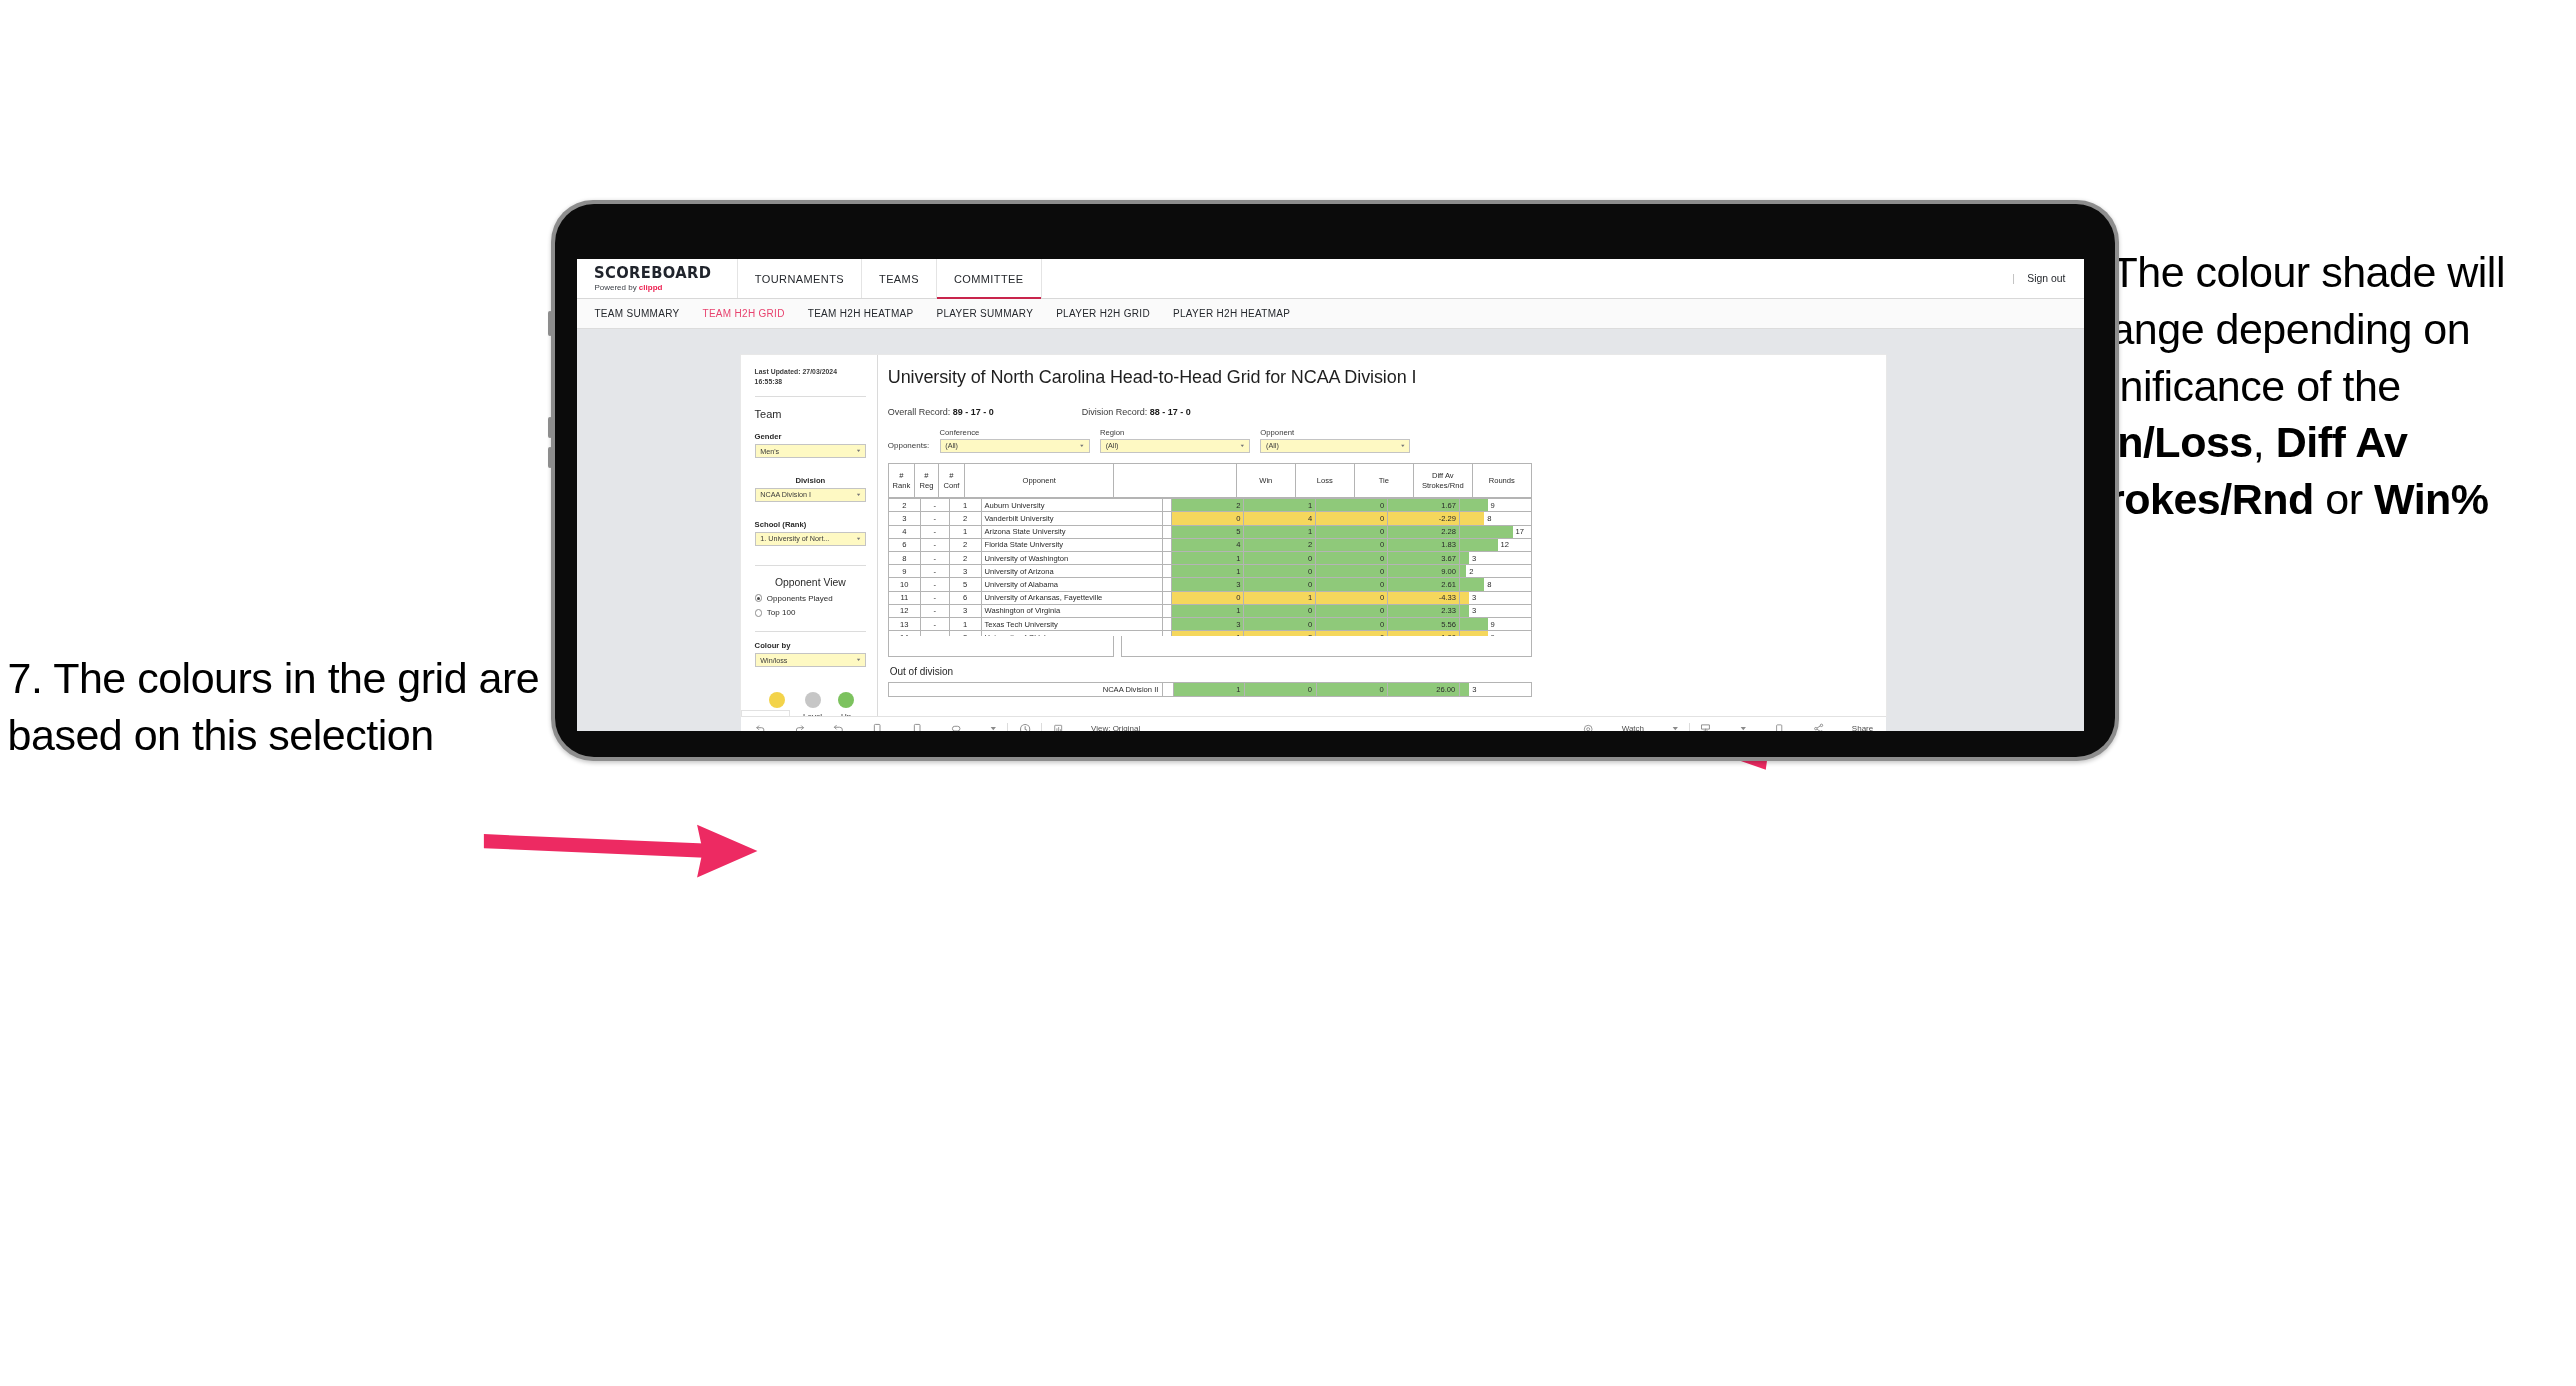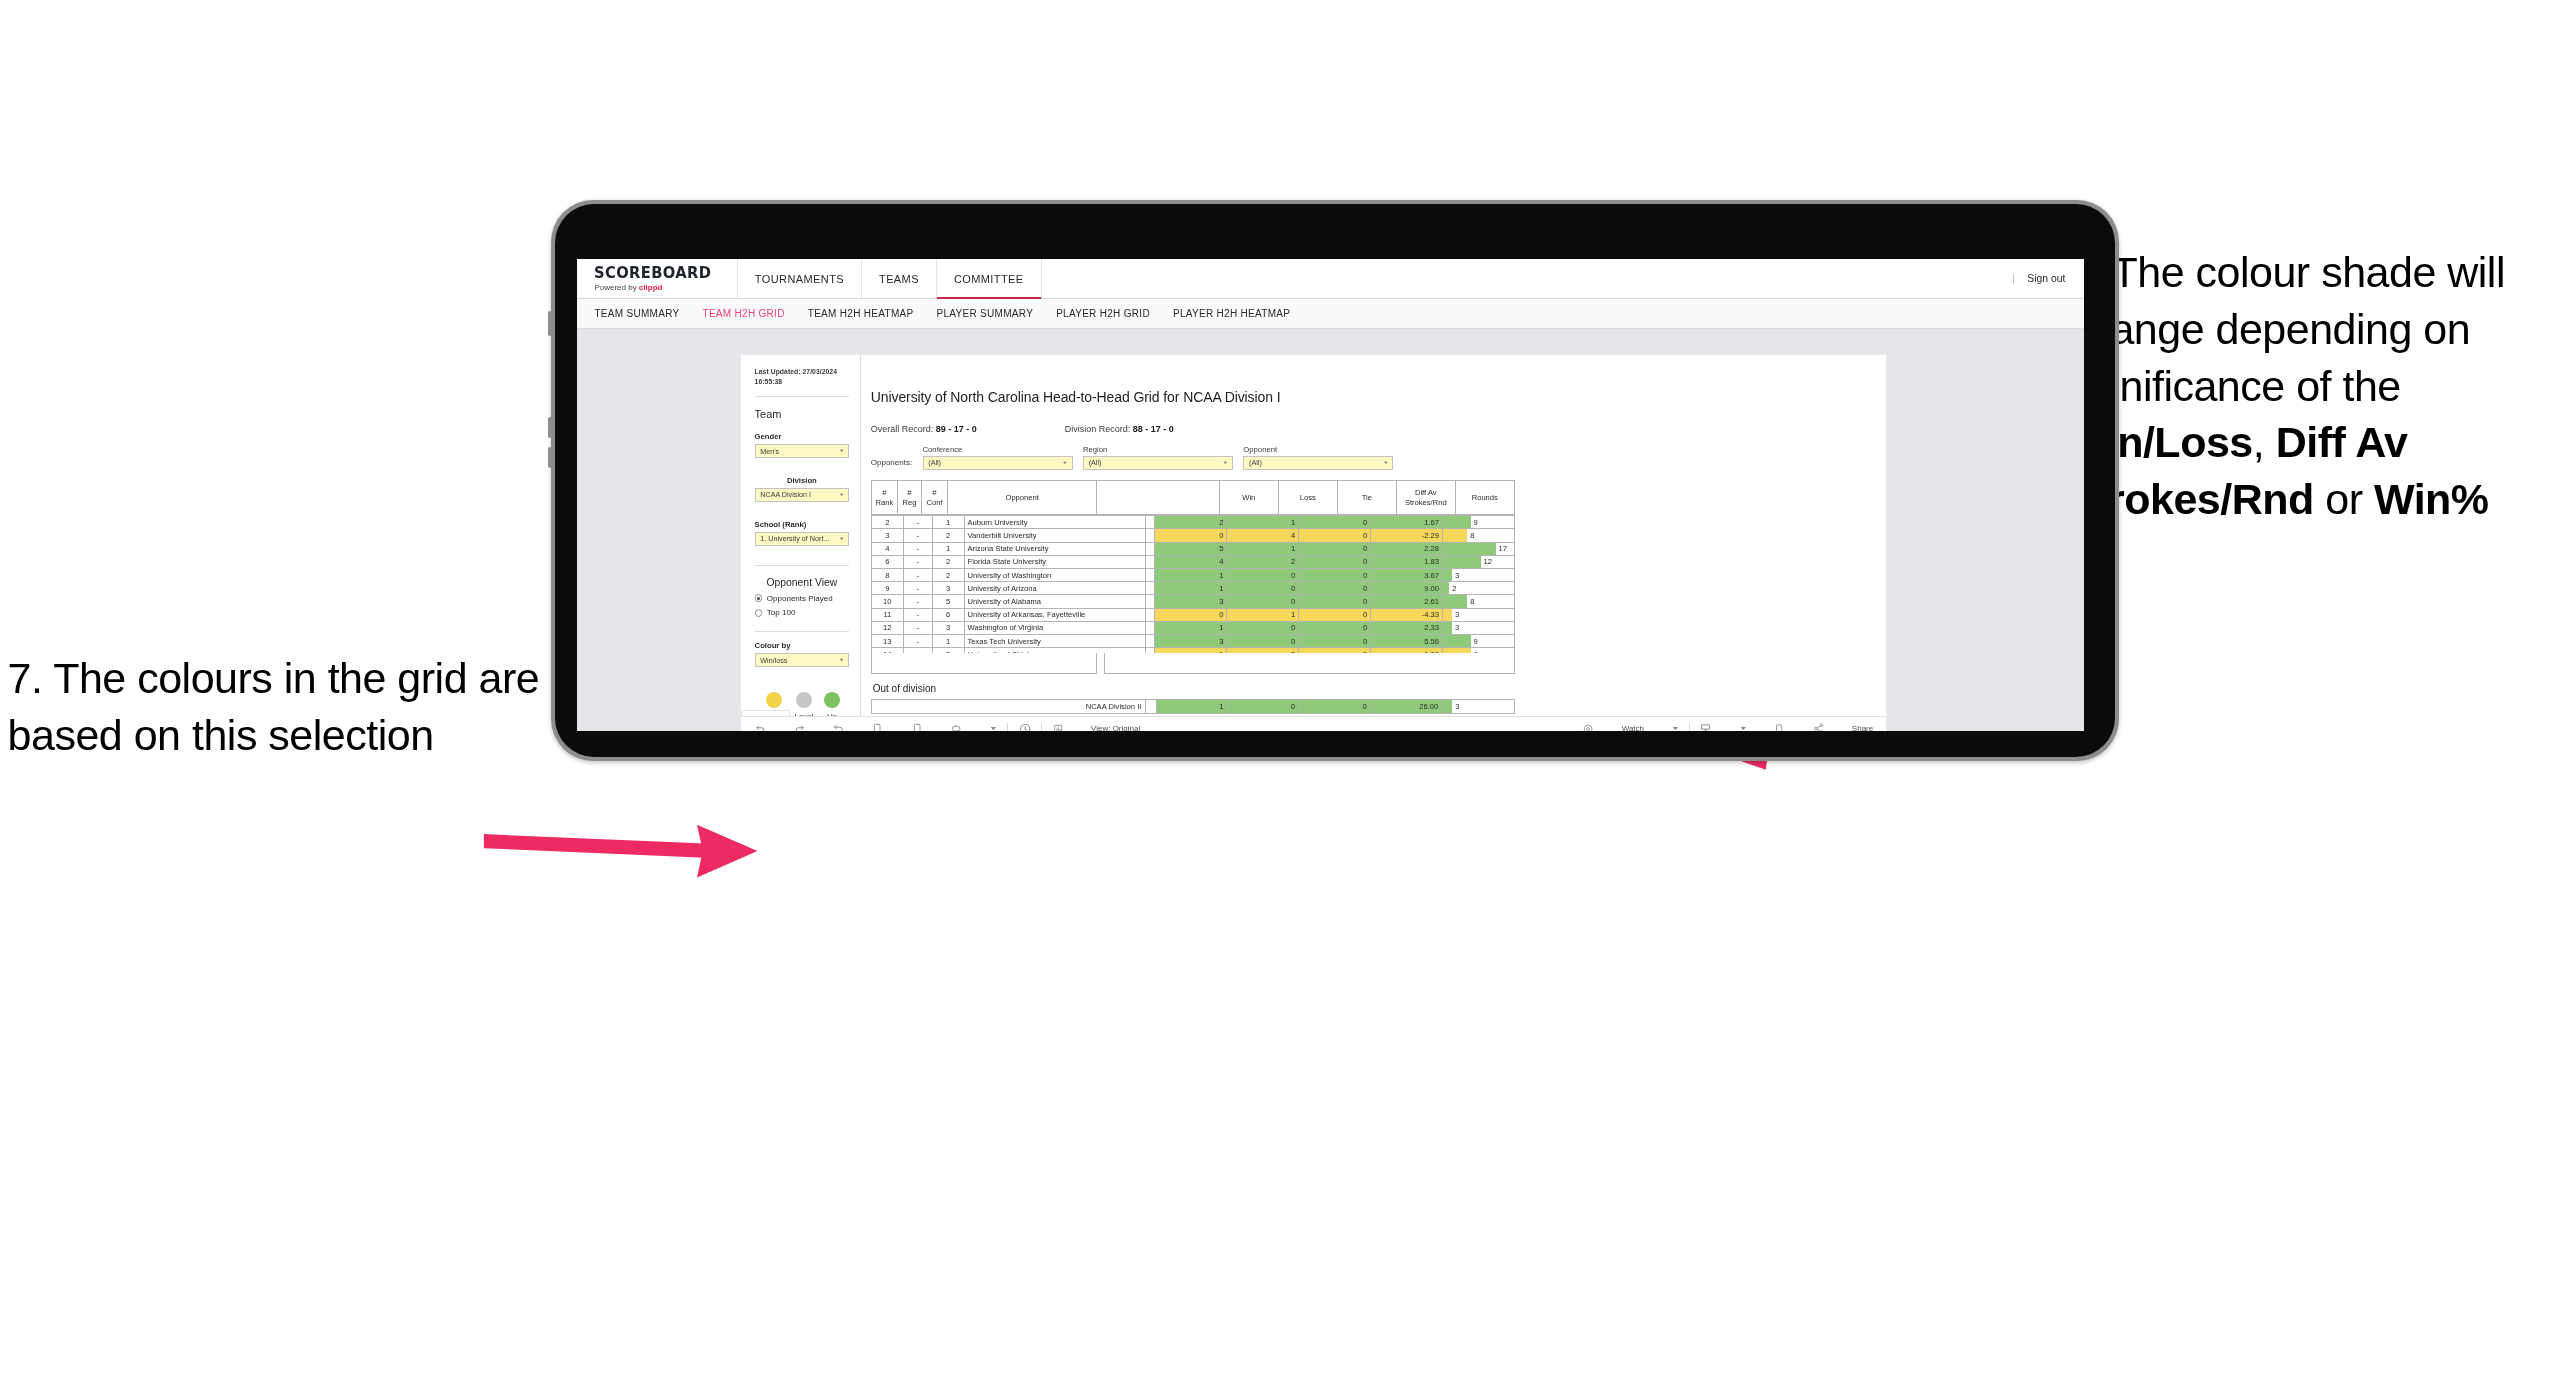--- a/index.html
+++ b/index.html
@@ -123,21 +123,21 @@
     position: absolute;
     left: 164px; top: 26.4px;
     width: 1145px; height: 361px;
     background: #ffffff;
     display: flex;
     box-shadow: 0 0 0 0.9px #e8e8e8;
   }
 
   
   #pane {
-    width: 120px; flex: none;
+    width: 137px; flex: none;
     border-right: 0.9px solid #dadada;
     padding: 11.3px 11.3px 0 13.2px;
     background: #fff;
   }
   #last-updated {
     font-size: 6.8px; color: #3c3c3c; font-weight: 700;
     line-height: 1.45; letter-spacing: 0.05px;
   }
   .pane-div { height: 0.9px; background: #dcdcdc; margin: 9.4px 0 0 0; }
   .pane-h {
@@ -174,21 +174,21 @@
     padding: 0 3.8px;
   }
   .legend-item { text-align: center; }
   .legend-dot {
     width: 16px; height: 16px; border-radius: 50%; margin: 0 auto 3.8px;
   }
   .legend-label { font-size: 8px; color: #2f2f2f; }
 
   
   #view { flex: 1; position: relative; padding: 11.3px 13.2px 0 9.4px; overflow: hidden; }
-  #view-title { font-size: 14px; color: #1f1f1f; font-weight: 400; letter-spacing: -0.1px; margin-top: 22px; }
+  #view-title { font-size: 18px; color: #1f1f1f; font-weight: 400; letter-spacing: -0.1px; }
   #record-row { display: flex; margin-top: 19px; font-size: 9px; color: #3a3a3a; }
   #record-row .rec { white-space: nowrap; }
   #record-row .rec b { color: #1a1a1a; font-weight: 700; }
   #rec-overall { width: 194px; }
 
   #filters {
     display: flex; align-items: flex-end; gap: 10.4px; margin-top: 11.3px;
   }
   #filters .opp-label { font-size: 8px; color: #3a3a3a; padding-bottom: 2.8px; }
   .filter-group { width: 150px; }

